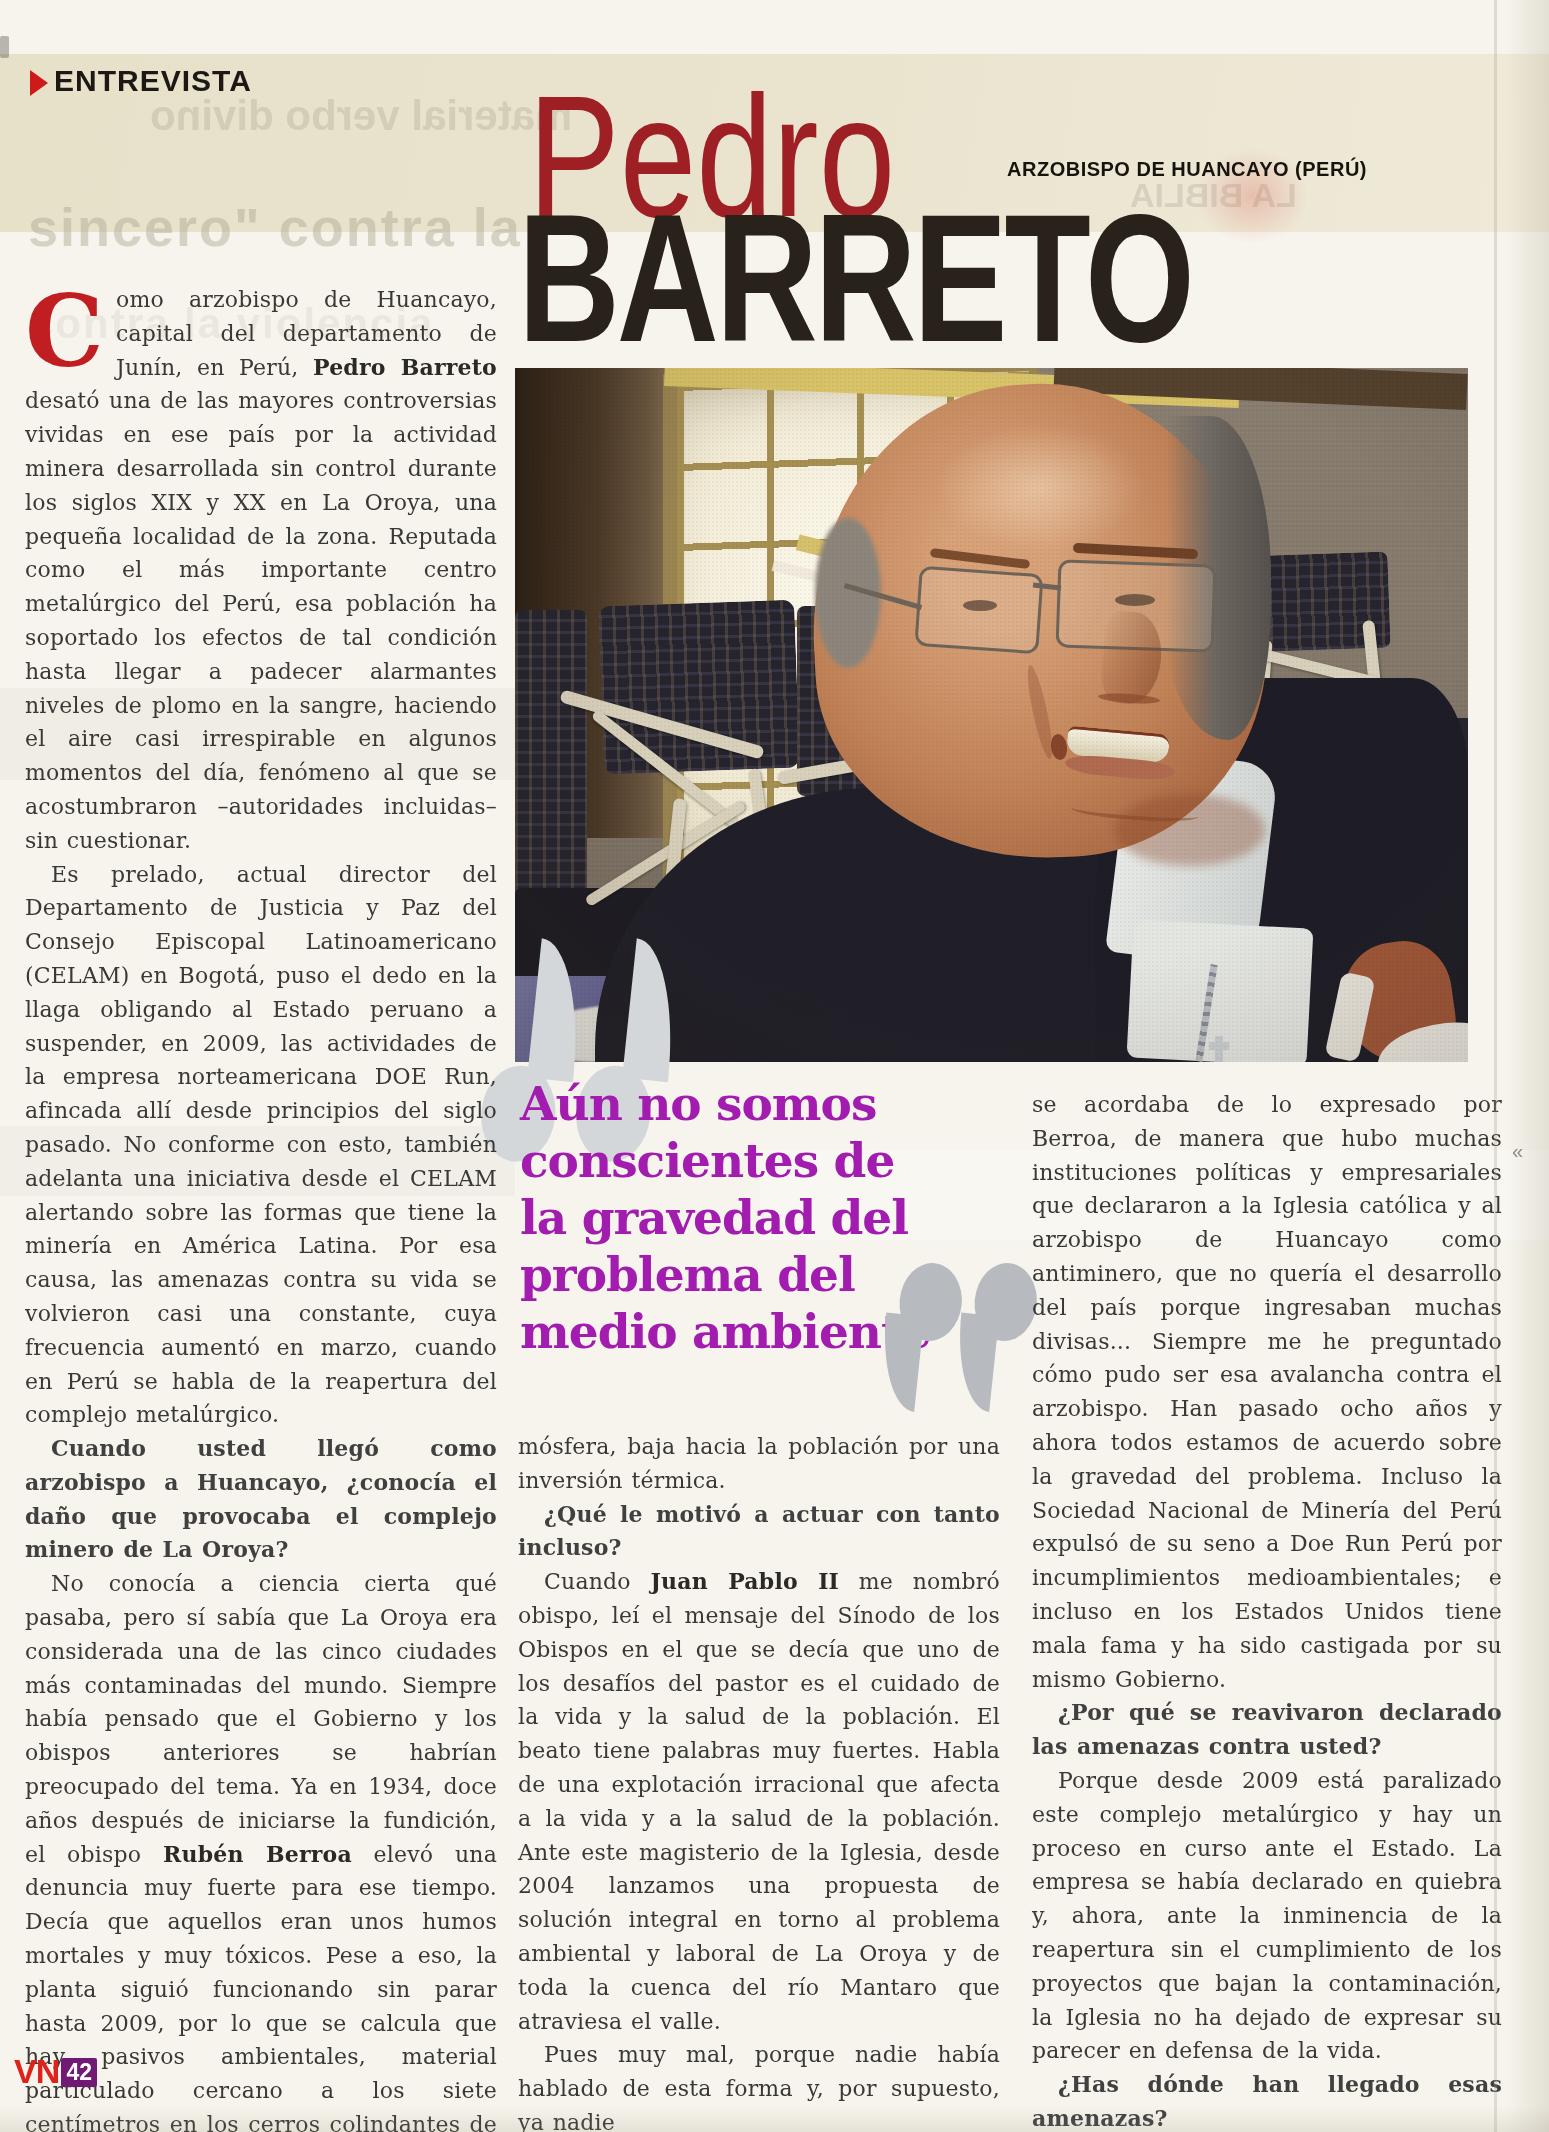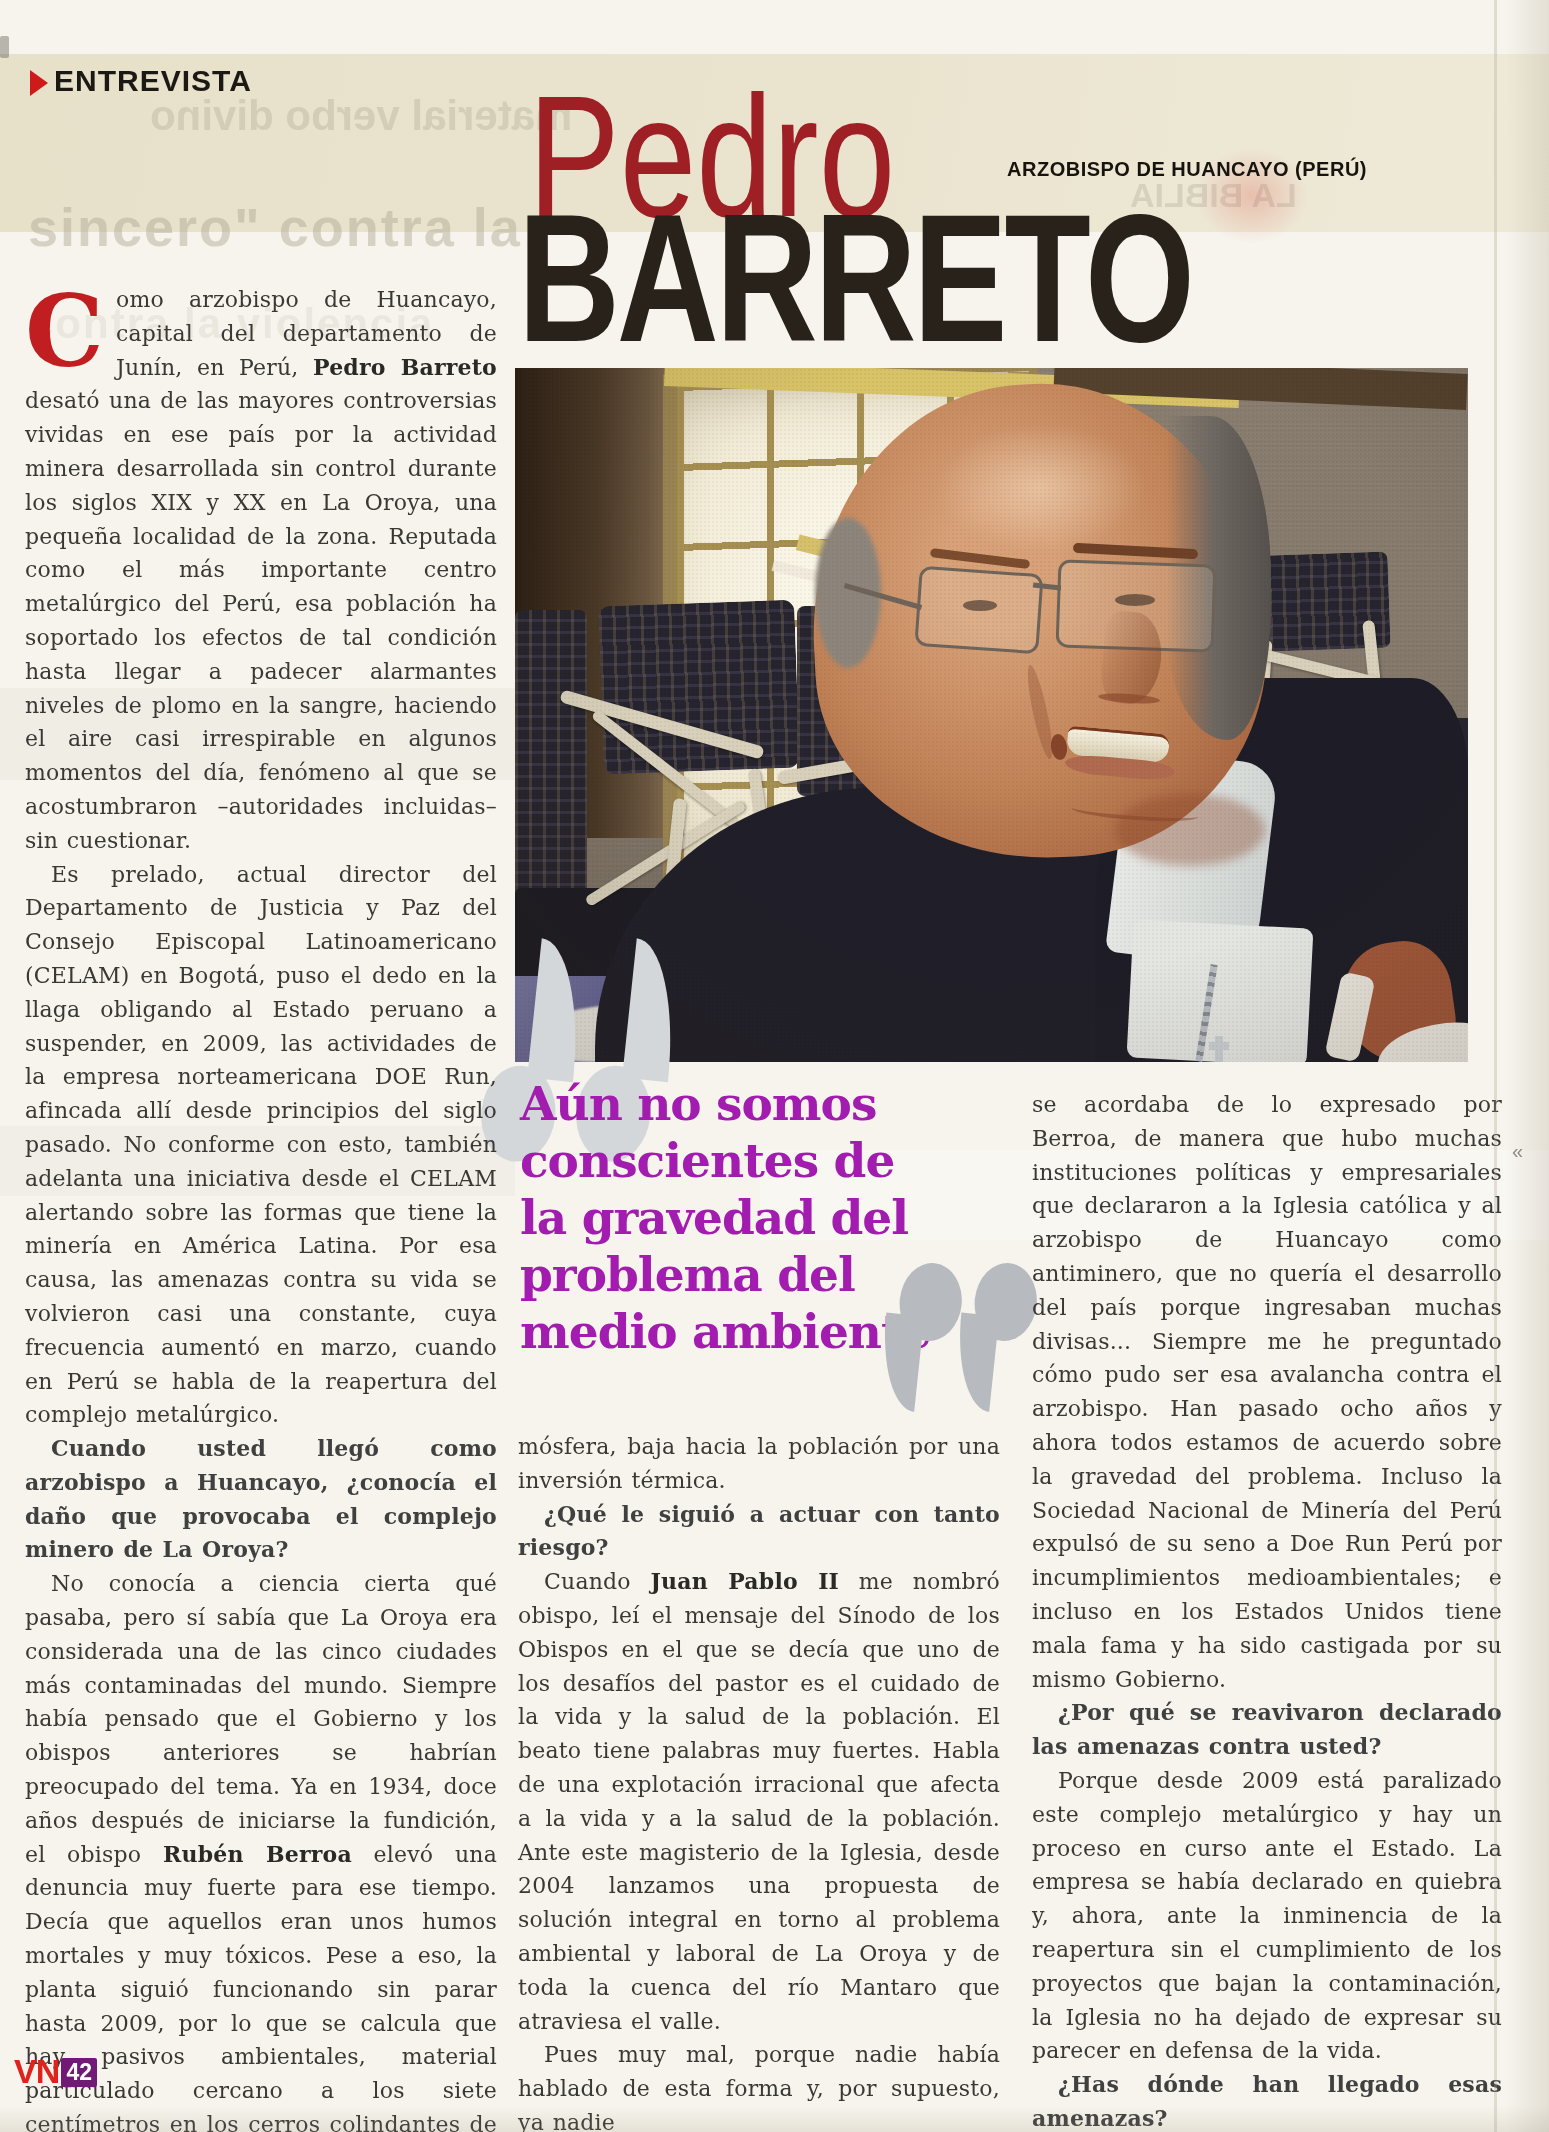--- a/index.html
+++ b/index.html
@@ -290,21 +290,21 @@
   </div>
 
   <div class="col" id="col1">
       <p class="lead"><span class="drop">C</span>omo arzobispo de Huancayo, capital del departamento de Junín, en Perú, <strong>Pedro Barreto</strong> desató una de las mayores controversias vividas en ese país por la actividad minera desarrollada sin control durante los siglos XIX y XX en La Oroya, una pequeña localidad de la zona. Reputada como el más importante centro metalúrgico del Perú, esa población ha soportado los efectos de tal condición hasta llegar a padecer alarmantes niveles de plomo en la sangre, haciendo el aire casi irrespirable en algunos momentos del día, fenómeno al que se acostumbraron –autoridades incluidas– sin cuestionar.</p>
       <p class="indent">Es prelado, actual director del Departamento de Justicia y Paz del Consejo Episcopal Latinoamericano (CELAM) en Bogotá, puso el dedo en la llaga obligando al Estado peruano a suspender, en 2009, las actividades de la empresa norteamericana DOE Run, afincada allí desde principios del siglo pasado. No conforme con esto, también adelanta una iniciativa desde el CELAM alertando sobre las formas que tiene la minería en América Latina. Por esa causa, las amenazas contra su vida se volvieron casi una constante, cuya frecuencia aumentó en marzo, cuando en Perú se habla de la reapertura del complejo metalúrgico.</p>
       <p class="question">Cuando usted llegó como arzobispo a Huancayo, ¿conocía el daño que provocaba el complejo minero de La Oroya?</p>
       <p class="indent">No conocía a ciencia cierta qué pasaba, pero sí sabía que La Oroya era considerada una de las cinco ciudades más contaminadas del mundo. Siempre había pensado que el Gobierno y los obispos anteriores se habrían preocupado del tema. Ya en 1934, doce años después de iniciarse la fundición, el obispo <strong>Rubén Berroa</strong> elevó una denuncia muy fuerte para ese tiempo. Decía que aquellos eran unos humos mortales y muy tóxicos. Pese a eso, la planta siguió funcionando sin parar hasta 2009, por lo que se calcula que hay pasivos ambientales, material particulado cercano a los siete centímetros en los cerros colindantes de la fundición, porque La Oroya está ubicada dentro de los Andes, como en una especie de hoya. Hay muchos cerros y, a veces, el aire, en lugar de irse a la at-</p>
     </div>
   <div class="col" id="col2">
       <p class="plain">mósfera, baja hacia la población por una inversión térmica.</p>
-      <p class="question">¿Qué le siguió a actuar con tanto riesgo?</p>
+      <p class="question">¿Qué le motivó a actuar con tanto incluso?</p>
       <p class="indent">Cuando <strong>Juan Pablo II</strong> me nombró obispo, leí el mensaje del Sínodo de los Obispos en el que se decía que uno de los desafíos del pastor es el cuidado de la vida y la salud de la población. El beato tiene palabras muy fuertes. Habla de una explotación irracional que afecta a la vida y a la salud de la población. Ante este magisterio de la Iglesia, desde 2004 lanzamos una propuesta de solución integral en torno al problema ambiental y laboral de La Oroya y de toda la cuenca del río Mantaro que atraviesa el valle.</p>
       <p class="indent">Pues muy mal, porque nadie había hablado de esta forma y, por supuesto, ya nadie</p>
     </div>
   <div class="col" id="col3">
       <p class="plain">se acordaba de lo expresado por Berroa, de manera que hubo muchas instituciones políticas y empresariales que declararon a la Iglesia católica y al arzobispo de Huancayo como antiminero, que no quería el desarrollo del país porque ingresaban muchas divisas... Siempre me he preguntado cómo pudo ser esa avalancha contra el arzobispo. Han pasado ocho años y ahora todos estamos de acuerdo sobre la gravedad del problema. Incluso la Sociedad Nacional de Minería del Perú expulsó de su seno a Doe Run Perú por incumplimientos medioambientales; e incluso en los Estados Unidos tiene mala fama y ha sido castigada por su mismo Gobierno.</p>
       <p class="question">¿Por qué se reavivaron declarado las amenazas contra usted?</p>
       <p class="indent">Porque desde 2009 está paralizado este complejo metalúrgico y hay un proceso en curso ante el Estado. La empresa se había declarado en quiebra y, ahora, ante la inminencia de la reapertura sin el cumplimiento de los proyectos que bajan la contaminación, la Iglesia no ha dejado de expresar su parecer en defensa de la vida.</p>
       <p class="question">¿Has dónde han llegado esas amenazas?</p>
     </div>
 

